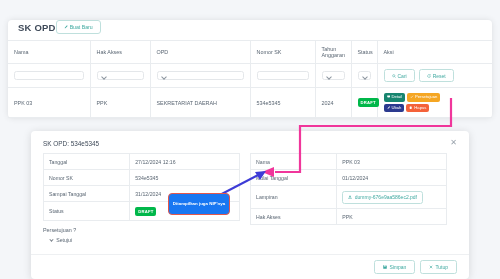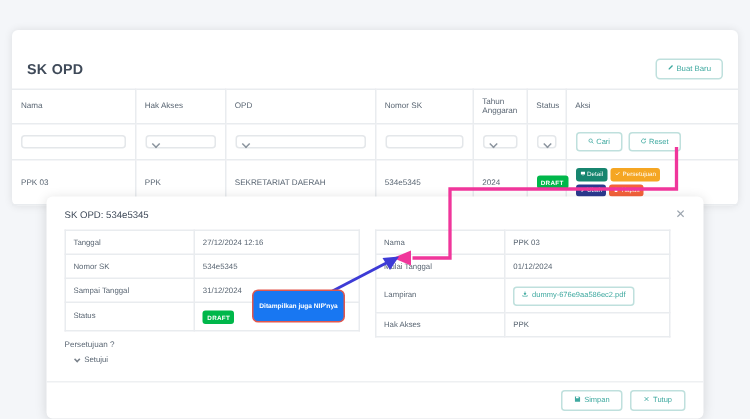--- a/index.html
+++ b/index.html
@@ -18,22 +18,21 @@
     position: absolute;
     left: 8px; top: 20px;
     width: 484px;
     background: #ffffff;
     border-radius: 4px;
     box-shadow: 0 0 6px rgba(0,0,0,0.10);
   }
   .card-header {
     display: flex;
     align-items: center;
-    justify-content: space-between;
-    padding: 19px 10px 6px 10px;
+    padding: 0 10px 6px 10px;
   }
   .card-title {
     font-size: 9.5px;
     font-weight: bold;
     color: #3f4a59;
     letter-spacing: .2px;
   }
   .btn-outline-new {
     font-size: 5.2px;
     color: #3fa9a0;

